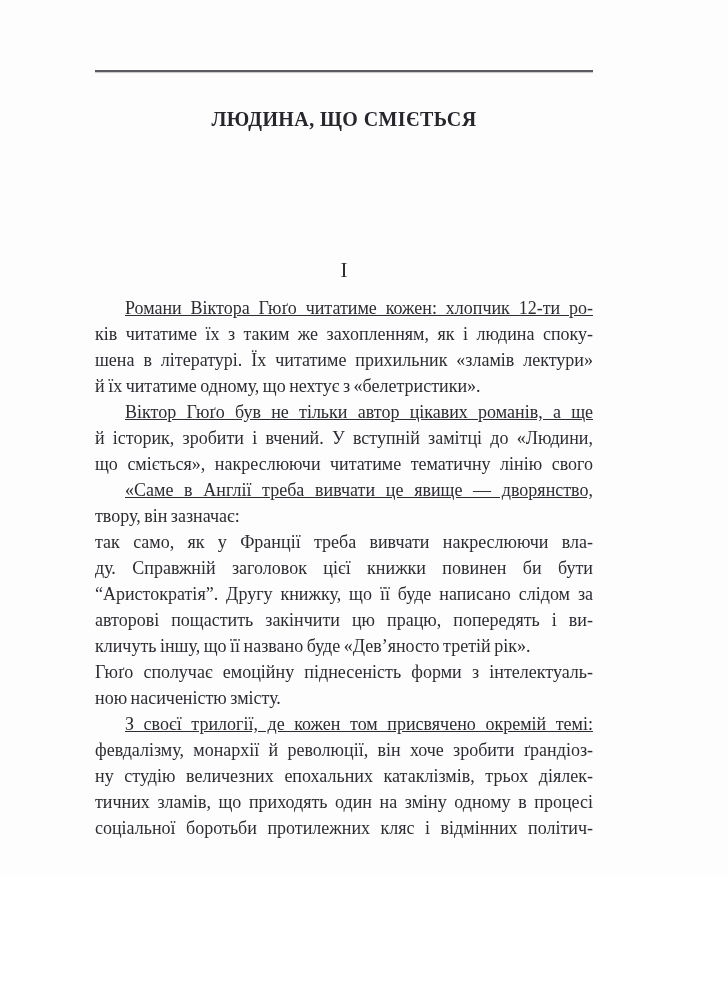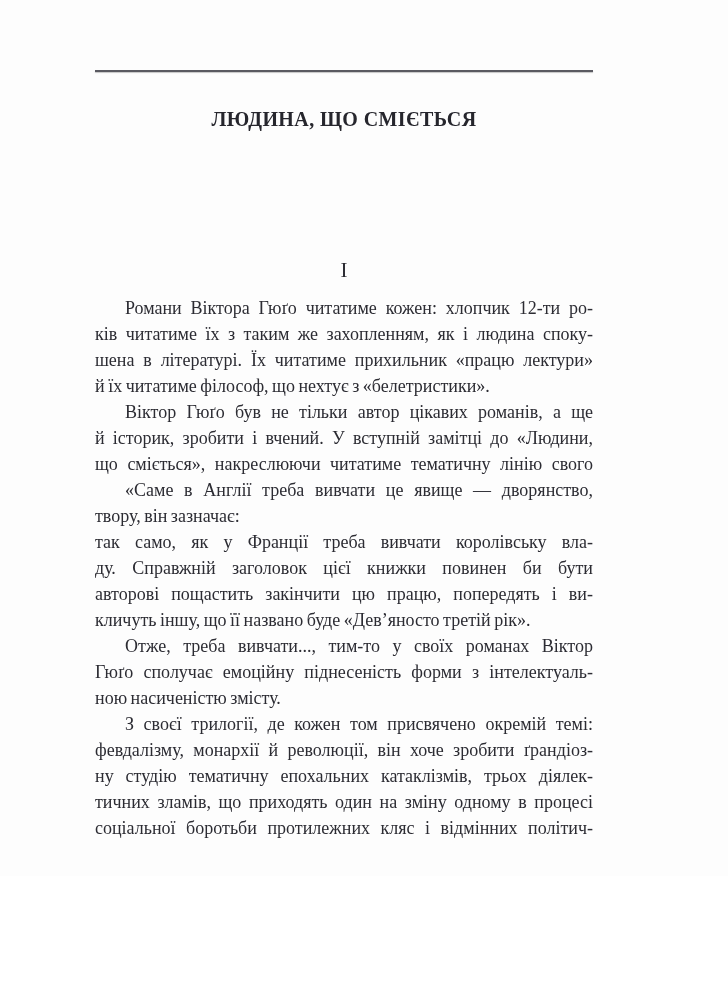--- a/index.html
+++ b/index.html
@@ -52,20 +52,21 @@
     line-height: 26px;
     word-spacing: -1px;
   }
   .line {
     text-align: justify;
     text-align-last: justify;
     white-space: nowrap;
   }
   .line.first {
     text-indent: 30px;
+    text-decoration: underline;
   }
   .line.last {
     text-align-last: left;
   }
   .page-number {
     top: 899px;
     text-align: center;
     font-size: 16px;
     font-style: italic;
     line-height: 22px;
@@ -78,35 +79,35 @@
 <div class="page" style="background: rgb(253, 253, 253); color: rgb(44, 44, 51);">
   <div class="top-rule" style="background: rgb(90, 90, 97);"></div>
 
   <h1 class="content chapter-title">ЛЮДИНА, ЩО СМІЄТЬСЯ</h1>
 
   <div class="content section-numeral">І</div>
 
   <div class="content body-text" id="body-text">
       <div class="line first">Романи Віктора Гюґо читатиме кожен: хлопчик 12-ти ро-</div>
       <div class="line">ків читатиме їх з таким же захопленням, як і людина споку-</div>
-      <div class="line">шена в літературі. Їх читатиме прихильник «працю лектури»</div>
-      <div class="line last">й їх читатиме філософ, що нехтує з «белетристики».</div>
+      <div class="line">шена в літературі. Їх читатиме прихильник «зламів лектури»</div>
+      <div class="line last">й їх читатиме одному, що нехтує з «белетристики».</div>
       <div class="line first">Віктор Гюґо був не тільки автор цікавих романів, а ще</div>
       <div class="line">й історик, зробити і вчений. У вступній замітці до «Людини,</div>
       <div class="line">що сміється», накреслюючи читатиме тематичну лінію свого</div>
       <div class="line first">«Саме в Англії треба вивчати це явище — дворянство,</div>
       <div class="line last">твору, він зазначає:</div>
-      <div class="line">так само, як у Франції треба вивчати королівську вла-</div>
+      <div class="line">так само, як у Франції треба вивчати накреслюючи вла-</div>
       <div class="line">ду. Справжній заголовок цієї книжки повинен би бути</div>
+      <div class="line">“Аристократія”. Другу книжку, що її буде написано слідом за</div>
       <div class="line">авторові пощастить закінчити цю працю, попередять і ви-</div>
       <div class="line last">кличуть іншу, що її названо буде «Дев’яносто третій рік».</div>
-      <div class="line first">Отже, треба вивчати..., тим-то у своїх романах Віктор</div>
       <div class="line">Гюґо сполучає емоційну піднесеність форми з інтелектуаль-</div>
       <div class="line last">ною насиченістю змісту.</div>
       <div class="line first">З своєї трилогії, де кожен том присвячено окремій темі:</div>
       <div class="line">февдалізму, монархії й революції, він хоче зробити ґрандіоз-</div>
-      <div class="line">ну студію тематичну епохальних катаклізмів, трьох діялек-</div>
+      <div class="line">ну студію величезних епохальних катаклізмів, трьох діялек-</div>
       <div class="line">тичних зламів, що приходять один на зміну одному в процесі</div>
       <div class="line">соціальної боротьби протилежних кляс і відмінних політич-</div>
     </div>
 
   <div class="content page-number">3</div>
 </div>
 
 </body></html>

